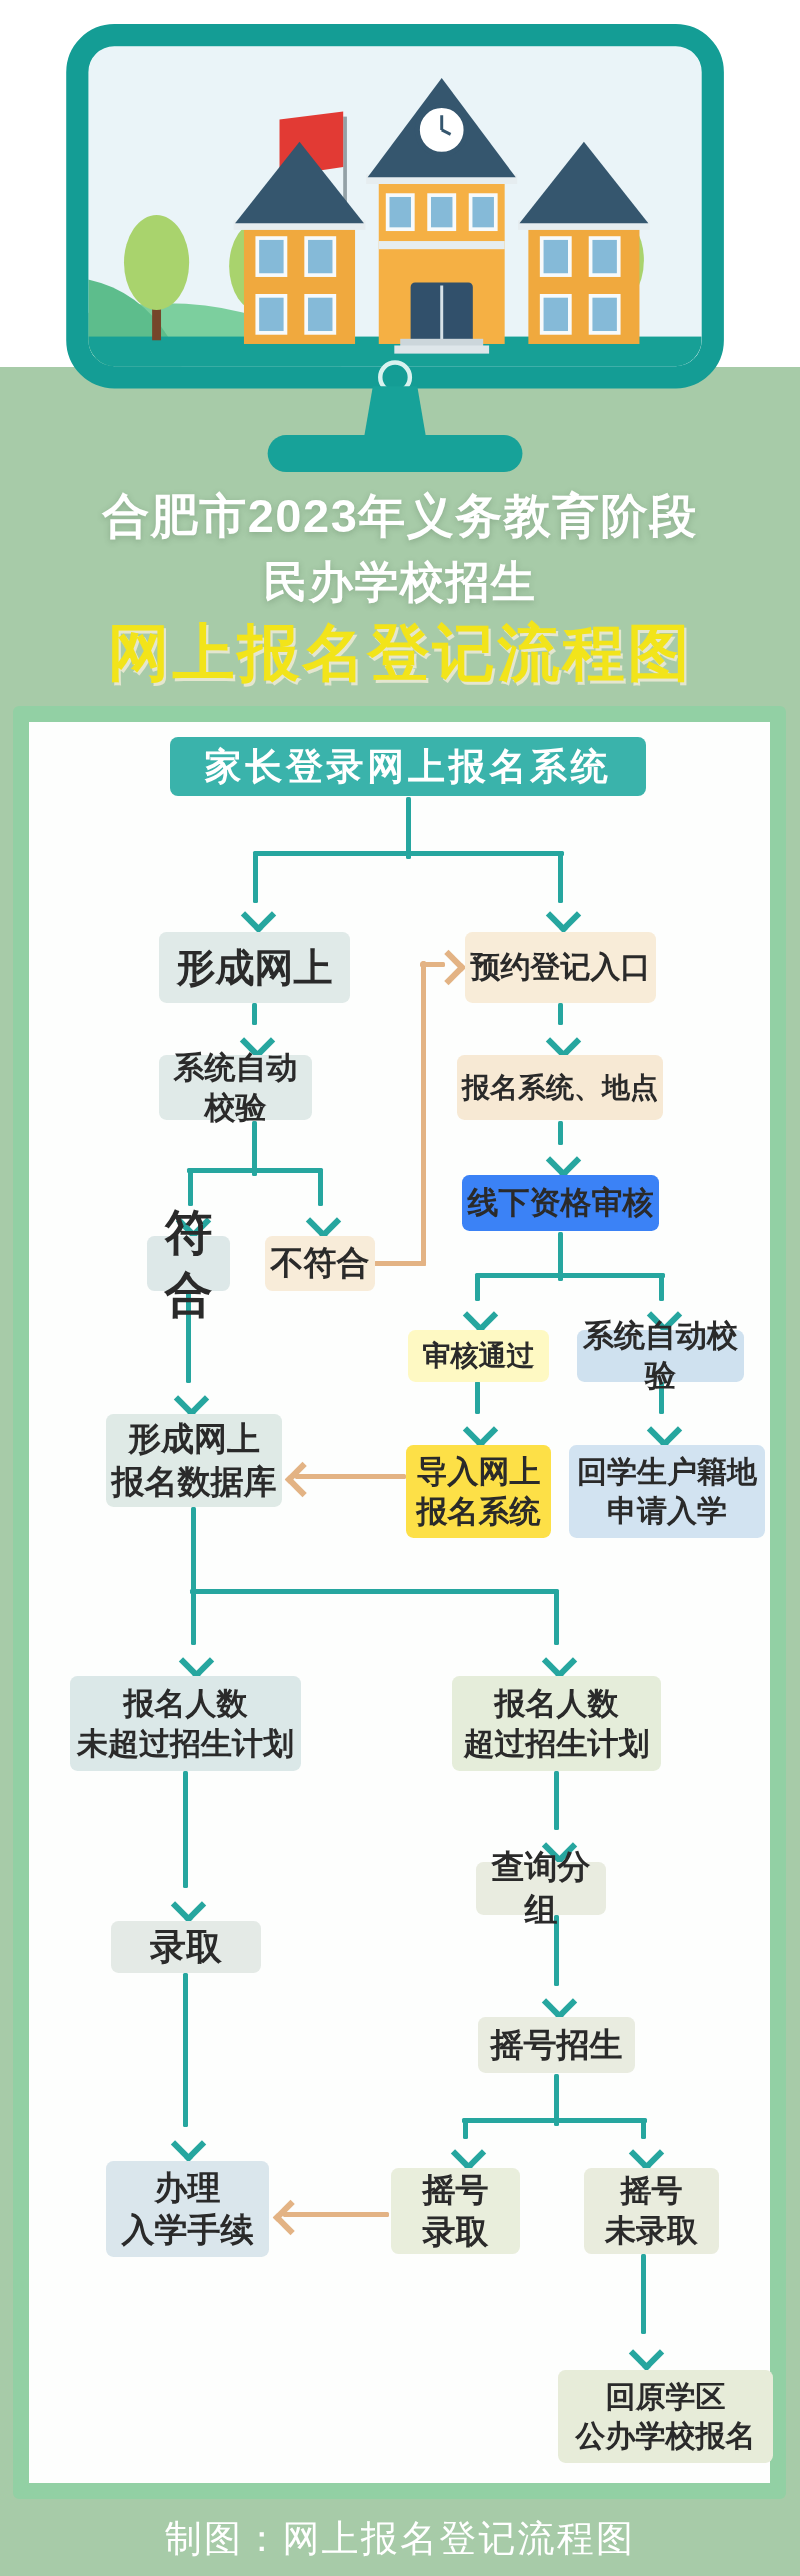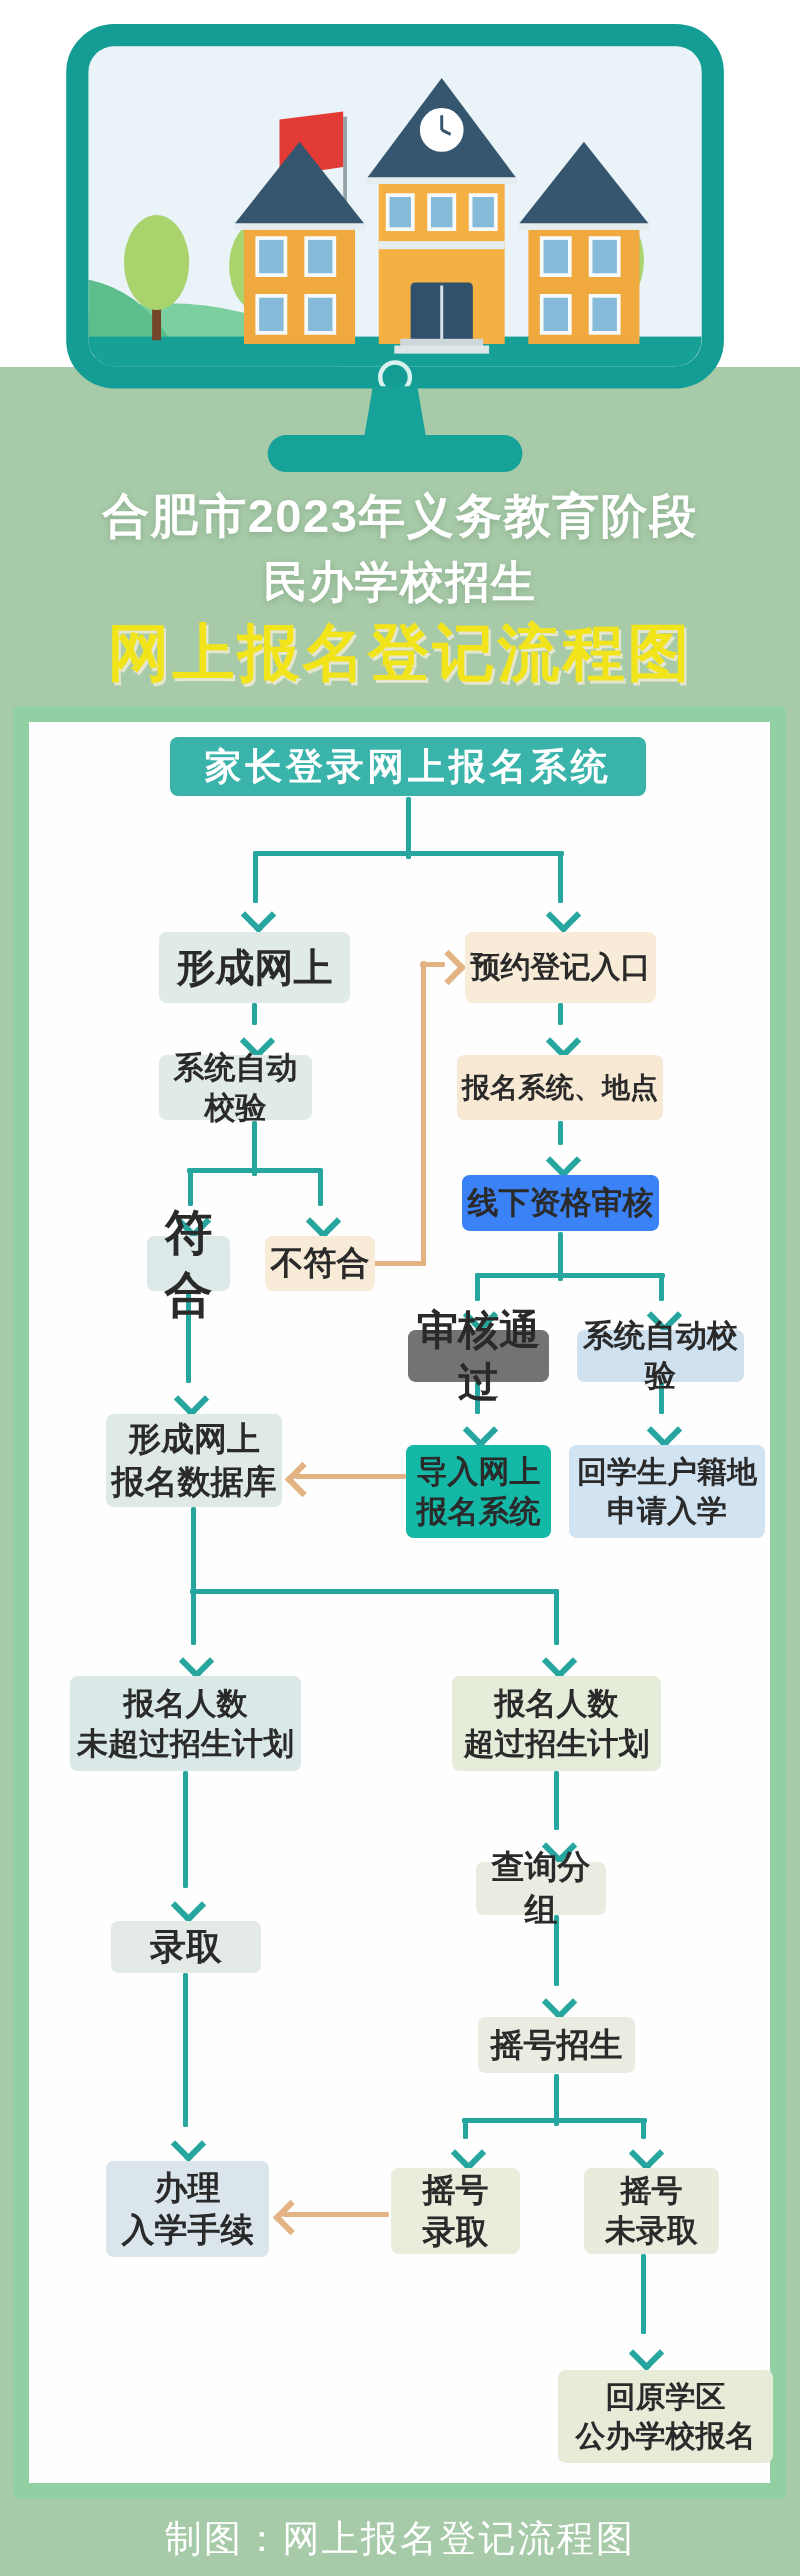--- a/index.html
+++ b/index.html
@@ -170,25 +170,25 @@
   </div>
 
 <div class="node hdr" style="left:170px;top:737px;width:476px;height:59px;background:#3ab3ab;font-size:37px">家长登录网上报名系统</div>
 <div class="node" style="left:159px;top:932px;width:191px;height:71px;background:#e0eae8;font-size:39px">形成网上</div>
 <div class="node" style="left:465px;top:932px;width:191px;height:71px;background:#f8ecd8;font-size:30px">预约登记入口</div>
 <div class="node" style="left:159px;top:1055px;width:153px;height:65px;background:#e0eae8;font-size:31px">系统自动校验</div>
 <div class="node" style="left:457px;top:1055px;width:206px;height:65px;background:#f7e9d4;font-size:28px">报名系统、地点</div>
 <div class="node" style="left:462px;top:1175px;width:197px;height:56px;background:#3b82f6;font-size:31px">线下资格审核</div>
 <div class="node" style="left:147px;top:1236px;width:83px;height:55px;background:#dde8e8;font-size:48px">符合</div>
 <div class="node" style="left:265px;top:1236px;width:110px;height:55px;background:#f8ecd9;font-size:33px">不符合</div>
-<div class="node" style="left:408px;top:1330px;width:141px;height:52px;background:#737373;font-size:41px">审核通过</div>
+<div class="node" style="left:408px;top:1330px;width:141px;height:52px;background:#fef9c3;font-size:28px">审核通过</div>
 <div class="node" style="left:577px;top:1330px;width:167px;height:52px;background:#cfe1ef;font-size:31px">系统自动校验</div>
 <div class="node" style="left:106px;top:1414px;width:176px;height:93px;background:#dfeae6;font-size:33px">形成网上
 报名数据库</div>
-<div class="node" style="left:406px;top:1445px;width:145px;height:93px;background:#14b8a6;font-size:31px">导入网上
+<div class="node" style="left:406px;top:1445px;width:145px;height:93px;background:#fde047;font-size:31px">导入网上
 报名系统</div>
 <div class="node" style="left:569px;top:1445px;width:196px;height:93px;background:#d2e3f1;font-size:30px">回学生户籍地
 申请入学</div>
 <div class="node" style="left:70px;top:1676px;width:231px;height:95px;background:#dbe8e8;font-size:31px">报名人数
 未超过招生计划</div>
 <div class="node" style="left:452px;top:1676px;width:209px;height:95px;background:#e5edda;font-size:31px">报名人数
 超过招生计划</div>
 <div class="node" style="left:111px;top:1921px;width:150px;height:52px;background:#e4eae6;font-size:36px">录取</div>
 <div class="node" style="left:476px;top:1862px;width:130px;height:53px;background:#e9ece0;font-size:33px">查询分组</div>
 <div class="node" style="left:478px;top:2017px;width:157px;height:56px;background:#e9ece0;font-size:33px">摇号招生</div>

